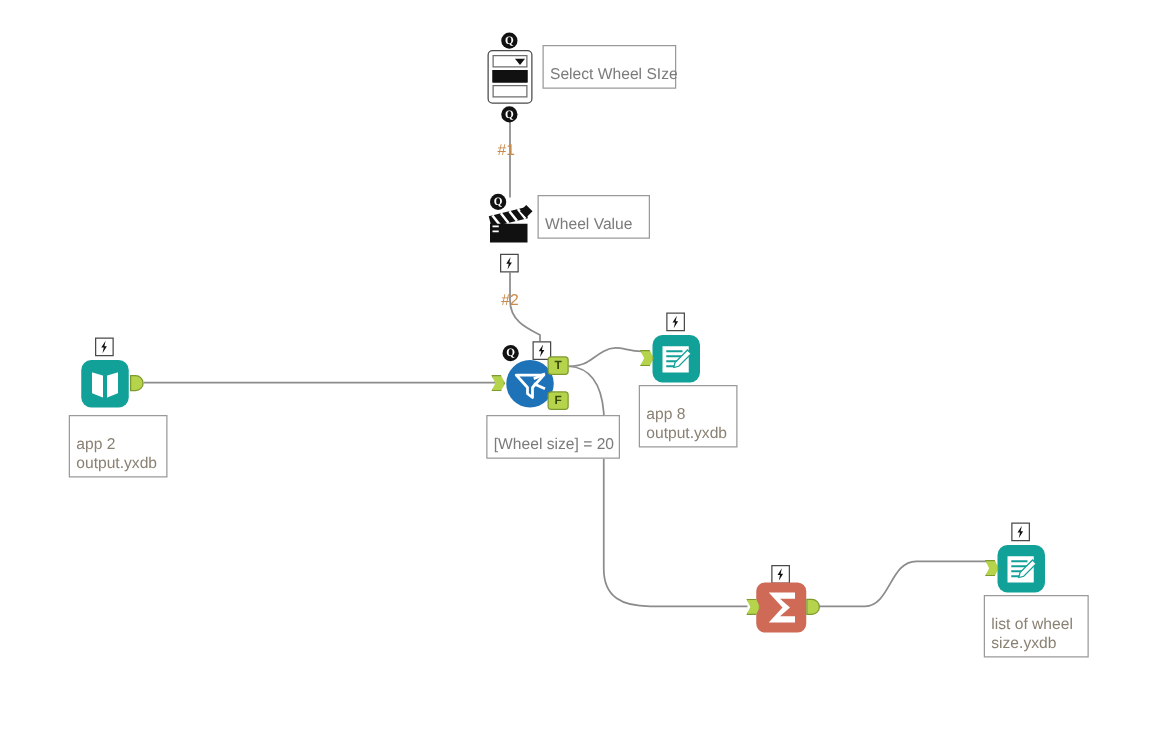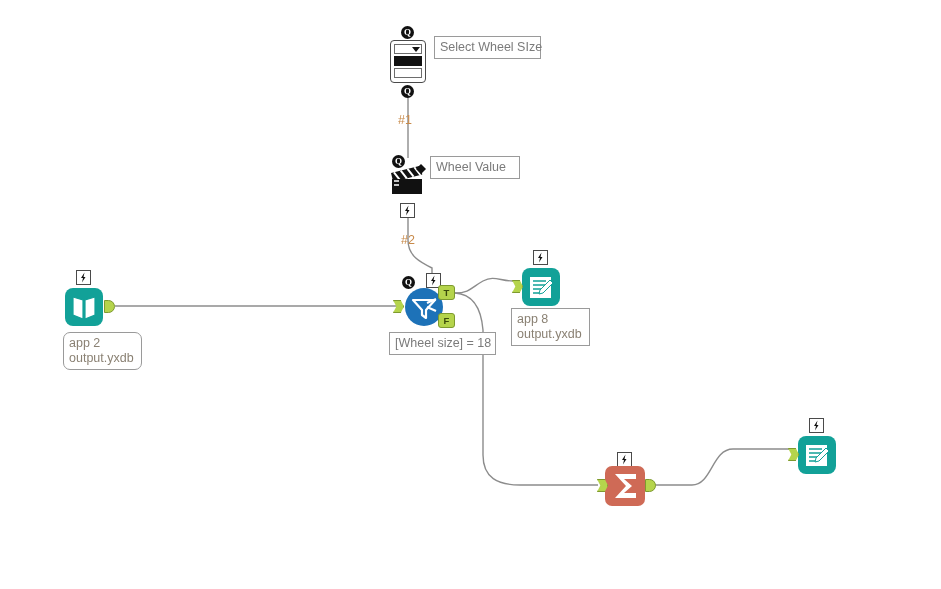--- a/index.html
+++ b/index.html
@@ -28,21 +28,21 @@
     position: absolute;
   }
   
   .tool-label {
     position: absolute;
     border: 1px solid #9a9a9a;
     background: #ffffff;
     color: #8a8173;
     font-size: 12.5px;
     line-height: 15px;
-    padding: 3px 5px 3px 5px;
+    padding: 15px 5px 3px 5px;
     white-space: pre;
     font-family: "Liberation Sans", sans-serif;
   }
   .tool-label.gray {
     color: #7b7b7b;
   }
   
   .bolt-badge {
     position: absolute;
     width: 15px;
@@ -240,42 +240,42 @@
     </div>
     <div class="teal-tool" style="left:0px; top:18px;">
       <svg width="38" height="38" viewBox="0 0 38 38" xmlns="http://www.w3.org/2000/svg">
         <path d="M8 9 L18 12 L18 31 L8 27 Z" fill="#ffffff"></path>
         <path d="M30 9 L20 12 L20 31 L30 27 Z" fill="#ffffff"></path>
         <path d="M8 9 L18 12 L18 31 L8 27 Z M30 9 L20 12 L20 31 L30 27 Z" fill="none" stroke="#12a198" stroke-width="1.2"></path>
       </svg>
     </div>
     <div class="anchor-out" style="left:39px; top:30px;"></div>
   </div>
-  <div class="tool-label" style="left:63px; top:332px; width:67px;border-radius:7px;">app 2
+  <div class="tool-label" style="left:55px; top:332px; width:67px;">app 2
 output.yxdb</div>
 
   <div class="node" style="left:402px; top:272px;">
     <div class="q-anchor" style="left:0px; top:4px;">Q</div>
     <div class="bolt-badge" style="left:24px; top:1px;">
       <svg width="13" height="13" viewBox="0 0 13 13" xmlns="http://www.w3.org/2000/svg">
         <path d="M7.5 1.5 L4 7 L6 7 L5 11.5 L8.5 6 L6.5 6 Z" fill="#111111"></path>
       </svg>
     </div>
     <div class="filter-tool" style="left:3px; top:16px;">
       <svg width="38" height="38" viewBox="0 0 38 38" xmlns="http://www.w3.org/2000/svg">
         <path d="M8 12 L30 12 L21 22 L21 30 L17 27 L17 22 Z" fill="none" stroke="#ffffff" stroke-width="2.2" stroke-linejoin="round"></path>
         <path d="M22 15 L31 11" stroke="#ffffff" stroke-width="2.2"></path>
         <path d="M22 19 L31 23" stroke="#ffffff" stroke-width="2.2"></path>
       </svg>
     </div>
     <div class="anchor-in" style="left:-9px; top:28px;"></div>
     <div class="anchor-tf" style="left:36px; top:13px;">T</div>
     <div class="anchor-tf" style="left:36px; top:41px;">F</div>
   </div>
-  <div class="tool-label gray" style="left:389px; top:332px; width:95px;">[Wheel size] = 18</div>
+  <div class="tool-label gray" style="left:389px; top:332px; width:95px;">[Wheel size] = 20</div>
 
   <div class="node" style="left:522px; top:250px;">
     <div class="bolt-badge" style="left:11px; top:0px;">
       <svg width="13" height="13" viewBox="0 0 13 13" xmlns="http://www.w3.org/2000/svg">
         <path d="M7.5 1.5 L4 7 L6 7 L5 11.5 L8.5 6 L6.5 6 Z" fill="#111111"></path>
       </svg>
     </div>
     <div class="teal-tool" style="left:0px; top:18px;">
       <svg width="38" height="38" viewBox="0 0 38 38" xmlns="http://www.w3.org/2000/svg">
         <rect x="8" y="9" width="21" height="21" fill="#ffffff"></rect>
@@ -311,14 +311,16 @@
     </div>
     <div class="teal-tool" style="left:0px; top:18px;">
       <svg width="38" height="38" viewBox="0 0 38 38" xmlns="http://www.w3.org/2000/svg">
         <rect x="8" y="9" width="21" height="21" fill="#ffffff"></rect>
         <path d="M11 13 L24 13 M11 17 L24 17 M11 21 L21 21 M11 25 L19 25" stroke="#12a198" stroke-width="1.6"></path>
         <path d="M28 12 L31 15 L21 25 L17 26 L18 22 Z" fill="#ffffff" stroke="#12a198" stroke-width="1"></path>
       </svg>
     </div>
     <div class="anchor-in" style="left:-10px; top:30px;"></div>
   </div>
+  <div class="tool-label" style="left:787px; top:476px; width:72px;">list of wheel
+size.yxdb</div>
 
 </div>
 
 </body></html>

